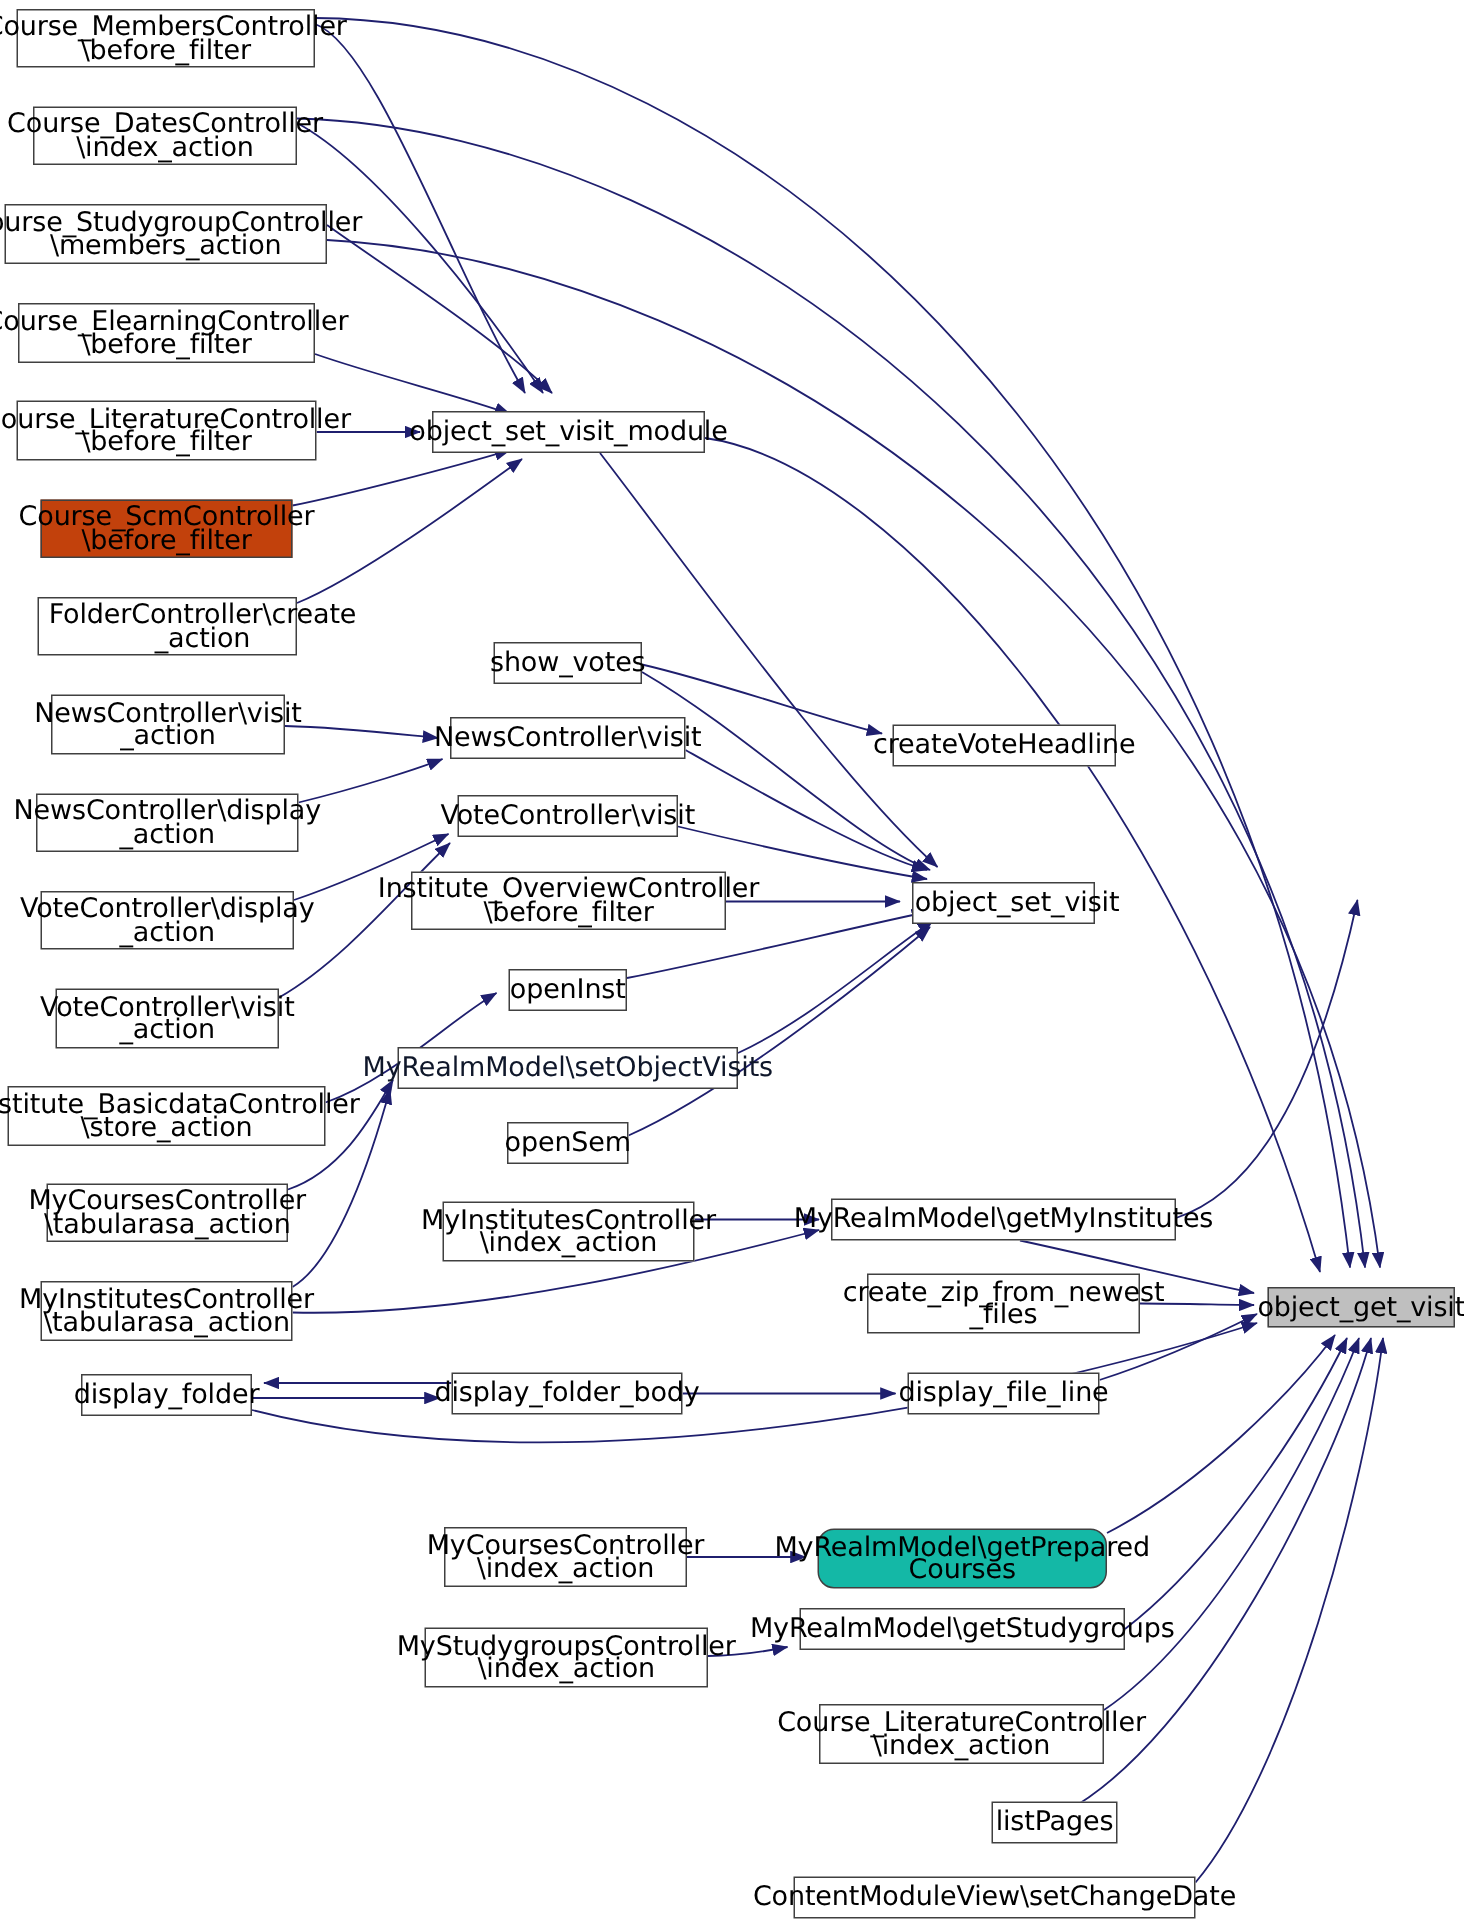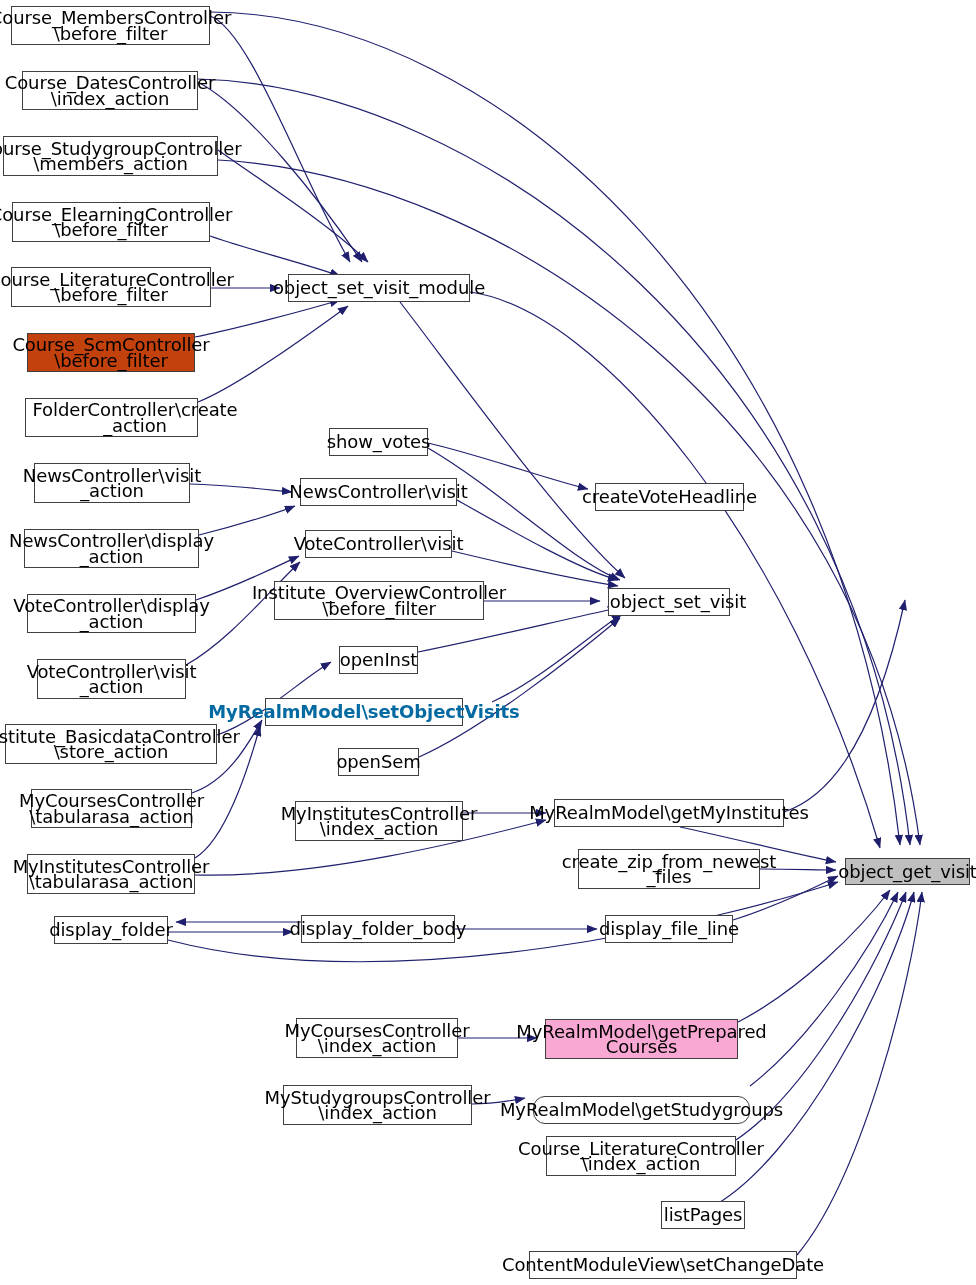--- a/index.html
+++ b/index.html
@@ -129,37 +129,37 @@
       <div class="node" style="left: 27px; top: 854px; width: 168px; height: 40px; border-color: rgb(64, 64, 64); background: rgb(255, 255, 255); color: rgb(0, 0, 0);">MyInstitutesController
 \tabularasa_action</div>
       <div class="node" style="left: 54px; top: 916px; width: 114px; height: 28px; border-color: rgb(64, 64, 64); background: rgb(255, 255, 255); color: rgb(0, 0, 0);">display_folder</div>
       <div class="node" style="left: 288px; top: 274px; width: 182px; height: 28px; border-color: rgb(64, 64, 64); background: rgb(255, 255, 255); color: rgb(0, 0, 0);">object_set_visit_module</div>
       <div class="node" style="left: 329px; top: 428px; width: 99px; height: 28px; border-color: rgb(64, 64, 64); background: rgb(255, 255, 255); color: rgb(0, 0, 0);">show_votes</div>
       <div class="node" style="left: 300px; top: 478px; width: 157px; height: 28px; border-color: rgb(64, 64, 64); background: rgb(255, 255, 255); color: rgb(0, 0, 0);">NewsController\visit</div>
       <div class="node" style="left: 305px; top: 530px; width: 147px; height: 28px; border-color: rgb(64, 64, 64); background: rgb(255, 255, 255); color: rgb(0, 0, 0);">VoteController\visit</div>
       <div class="node" style="left: 274px; top: 581px; width: 210px; height: 39px; border-color: rgb(64, 64, 64); background: rgb(255, 255, 255); color: rgb(0, 0, 0);">Institute_OverviewController
 \before_filter</div>
       <div class="node" style="left: 339px; top: 646px; width: 79px; height: 28px; border-color: rgb(64, 64, 64); background: rgb(255, 255, 255); color: rgb(0, 0, 0);">openInst</div>
-      <div class="node" style="left: 265px; top: 698px; width: 198px; height: 28px; border-color: rgb(64, 64, 64); background: rgb(255, 255, 255); color: #0369a1; font-weight: bold;">MyRealmModel\setObjectVisits</div>
+      <div class="node" style="left: 265px; top: 698px; width: 227px; height: 28px; border-color: rgb(64, 64, 64); background: rgb(255, 255, 255); color: #0f172a;">MyRealmModel\setObjectVisits</div>
       <div class="node" style="left: 338px; top: 748px; width: 81px; height: 28px; border-color: rgb(64, 64, 64); background: rgb(255, 255, 255); color: rgb(0, 0, 0);">openSem</div>
       <div class="node" style="left: 295px; top: 801px; width: 168px; height: 40px; border-color: rgb(64, 64, 64); background: rgb(255, 255, 255); color: rgb(0, 0, 0);">MyInstitutesController
 \index_action</div>
       <div class="node" style="left: 301px; top: 915px; width: 154px; height: 28px; border-color: rgb(64, 64, 64); background: rgb(255, 255, 255); color: rgb(0, 0, 0);">display_folder_body</div>
       <div class="node" style="left: 296px; top: 1018px; width: 162px; height: 40px; border-color: rgb(64, 64, 64); background: rgb(255, 255, 255); color: rgb(0, 0, 0);">MyCoursesController
 \index_action</div>
       <div class="node" style="left: 283px; top: 1085px; width: 189px; height: 40px; border-color: rgb(64, 64, 64); background: rgb(255, 255, 255); color: rgb(0, 0, 0);">MyStudygroupsController
 \index_action</div>
       <div class="node" style="left: 595px; top: 483px; width: 149px; height: 28px; border-color: rgb(64, 64, 64); background: rgb(255, 255, 255); color: rgb(0, 0, 0);">createVoteHeadline</div>
       <div class="node" style="left: 608px; top: 588px; width: 122px; height: 28px; border-color: rgb(64, 64, 64); background: rgb(255, 255, 255); color: rgb(0, 0, 0); padding-left: 18px;">object_set_visit</div>
       <div class="node" style="left: 554px; top: 799px; width: 230px; height: 28px; border-color: rgb(64, 64, 64); background: rgb(255, 255, 255); color: rgb(0, 0, 0);">MyRealmModel\getMyInstitutes</div>
       <div class="node" style="left: 578px; top: 849px; width: 182px; height: 40px; border-color: rgb(64, 64, 64); background: rgb(255, 255, 255); color: rgb(0, 0, 0);">create_zip_from_newest
 _files</div>
       <div class="node" style="left: 605px; top: 915px; width: 128px; height: 28px; border-color: rgb(64, 64, 64); background: rgb(255, 255, 255); color: rgb(0, 0, 0);">display_file_line</div>
-      <div class="node" style="left: 545px; top: 1019px; width: 193px; height: 40px; border-color: rgb(64, 64, 64); background: #f9a8d4; color: rgb(0, 0, 0);">MyRealmModel\getPrepared
+      <div class="node" style="left: 545px; top: 1019px; width: 193px; height: 40px; border-color: rgb(64, 64, 64); background: #14b8a6; color: rgb(0, 0, 0); border-radius: 11px;">MyRealmModel\getPrepared
 Courses</div>
-      <div class="node" style="left: 533px; top: 1096px; width: 217px; height: 28px; border-color: rgb(64, 64, 64); background: rgb(255, 255, 255); color: rgb(0, 0, 0); border-radius: 12px;">MyRealmModel\getStudygroups</div>
+      <div class="node" style="left: 533px; top: 1072px; width: 217px; height: 28px; border-color: rgb(64, 64, 64); background: rgb(255, 255, 255); color: rgb(0, 0, 0);">MyRealmModel\getStudygroups</div>
       <div class="node" style="left: 546px; top: 1136px; width: 190px; height: 40px; border-color: rgb(64, 64, 64); background: rgb(255, 255, 255); color: rgb(0, 0, 0);">Course_LiteratureController
 \index_action</div>
       <div class="node" style="left: 661px; top: 1201px; width: 84px; height: 28px; border-color: rgb(64, 64, 64); background: rgb(255, 255, 255); color: rgb(0, 0, 0);">listPages</div>
       <div class="node" style="left: 529px; top: 1251px; width: 268px; height: 28px; border-color: rgb(64, 64, 64); background: rgb(255, 255, 255); color: rgb(0, 0, 0);">ContentModuleView\setChangeDate</div>
       <div class="node highlight" style="left: 845px; top: 858px; width: 125px; height: 27px; border-color: rgb(64, 64, 64); background: rgb(191, 191, 191); color: rgb(0, 0, 0);">object_get_visit</div>
     </div>
 </div>
 
 </body></html>

